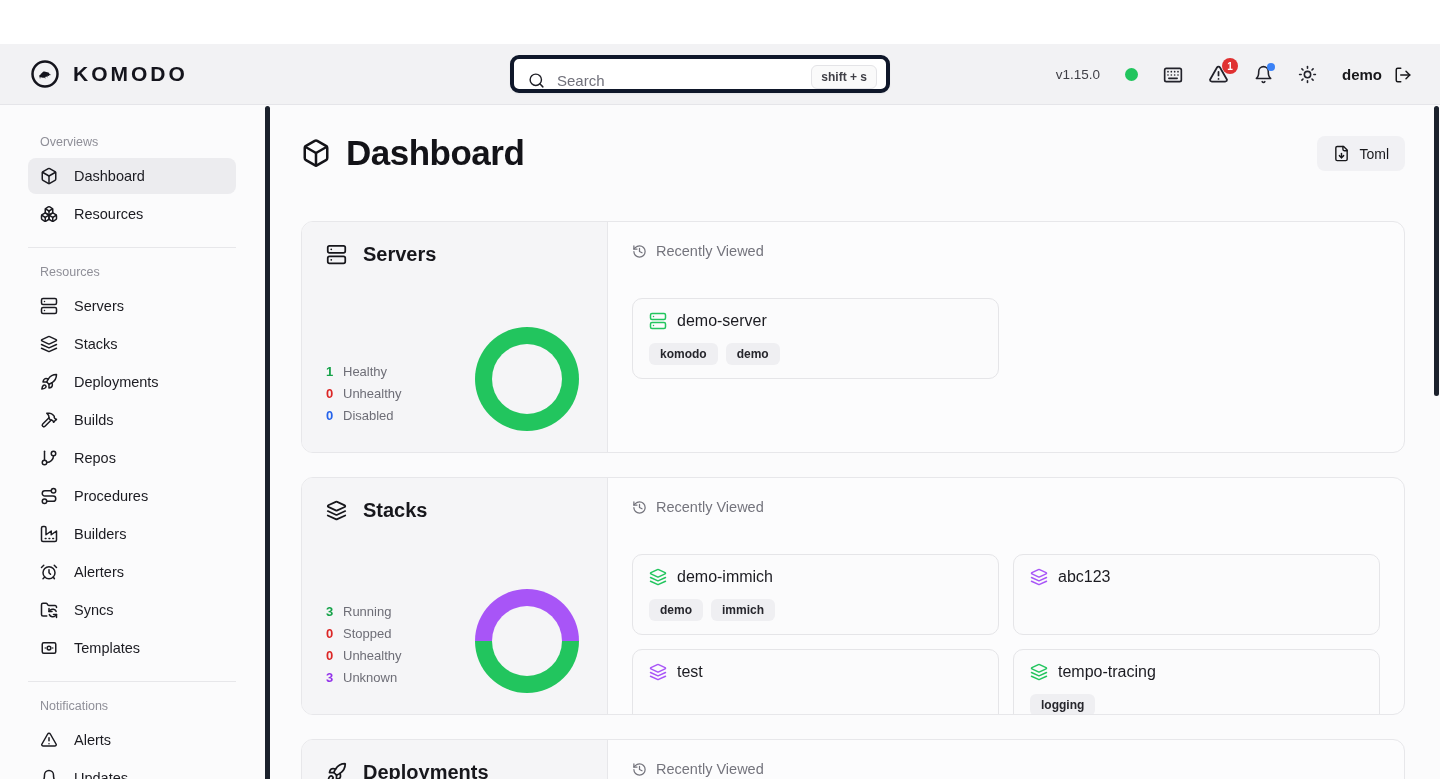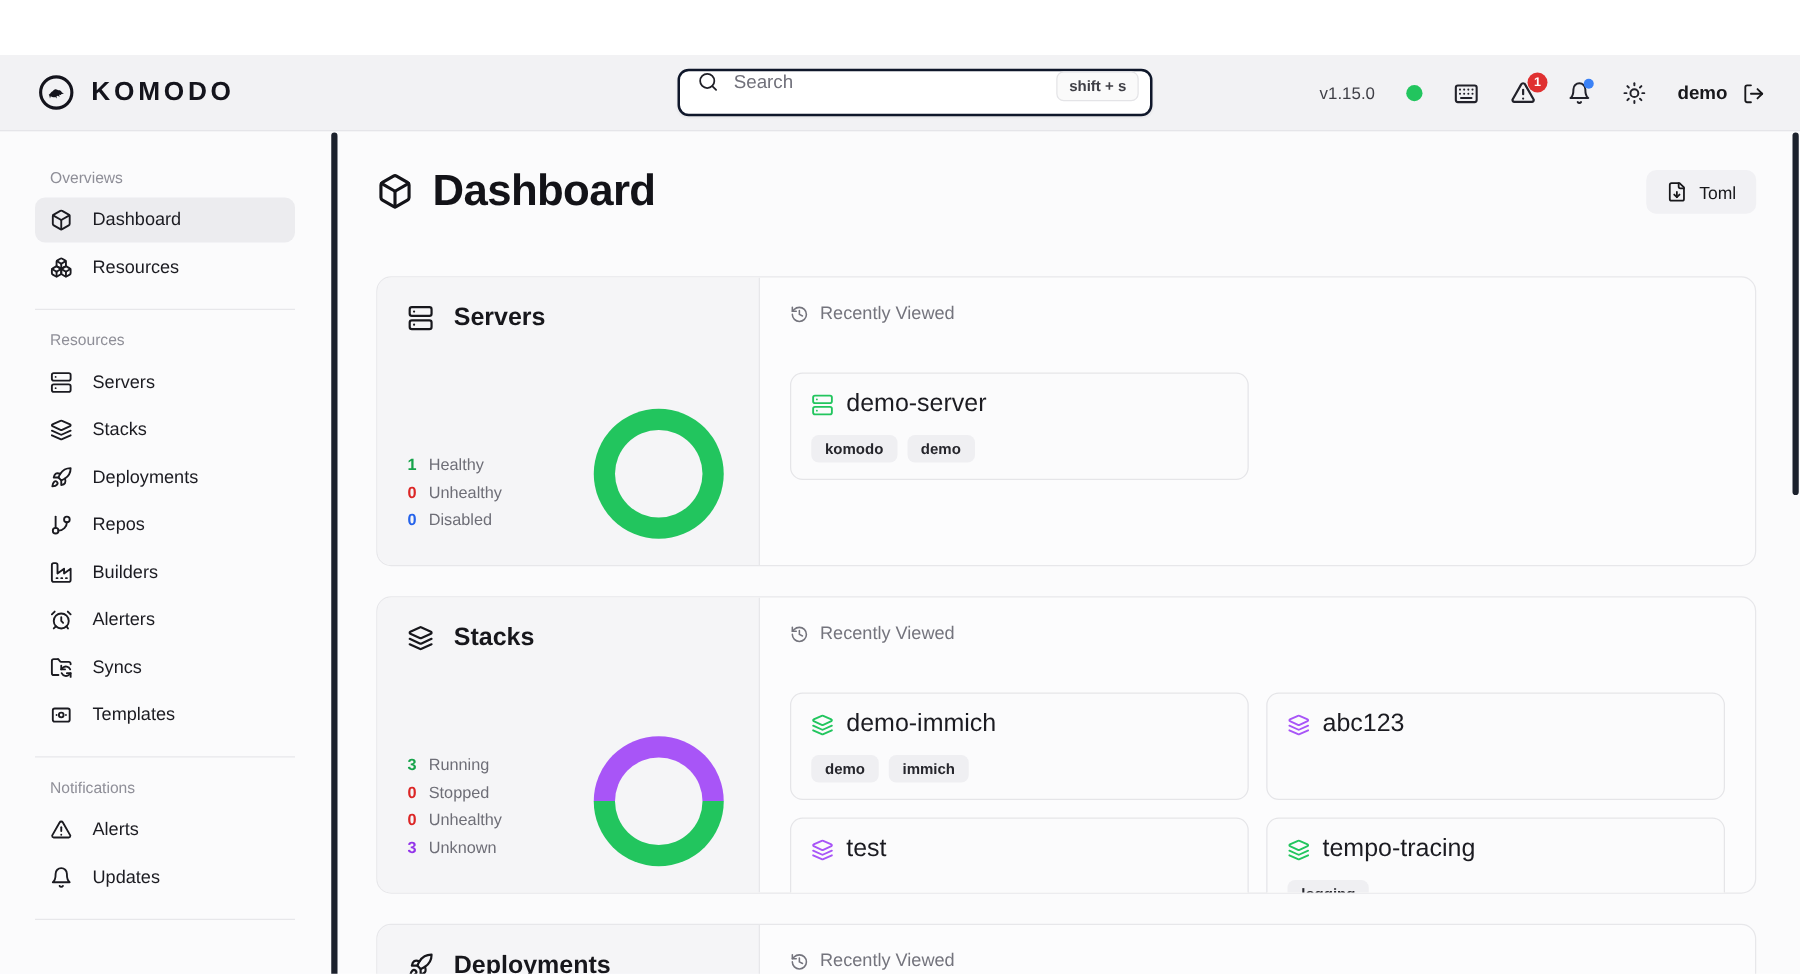--- a/index.html
+++ b/index.html
@@ -17,23 +17,23 @@
   .topbar {
     position:absolute; top:0; left:0; right:0; height:61px;
     background:#f2f2f4; border-bottom:1px solid #e5e5e9;
     display:flex; align-items:center; z-index:5;
   }
   .brand { display:flex; align-items:center; gap:13px; margin-left:30px; cursor:pointer; }
   .brand-logo { color:#14141c; }
   .brand-name { font-size:21px; font-weight:700; letter-spacing:3px; color:#14141c; }
 
   .searchbox {
-    position:absolute; left:542px; top:11px; width:380px; height:38px;
-    background:#ffffff; border:2px solid #0f172a; border-radius:9px;
-    display:flex; align-items:flex-start; padding:0 9px 0 14px;
+    position:absolute; left:510px; top:11px; width:380px; height:38px;
+    background:#ffffff; border:4px solid #0f172a; border-radius:9px;
+    display:flex; align-items:flex-end; padding:0 9px 0 14px;
     box-shadow:0 1px 2px rgba(0,0,0,.05); cursor:text;
   }
   .searchbox .s-ic { color:#1f1f26; }
   .search-input {
     flex:1; border:none; outline:none; background:transparent;
     margin-left:12px; font-size:15px; color:#18181b; font-family:inherit;
   }
   .search-input::placeholder { color:#70707a; }
   .kbd {
     border:1px solid #e4e4e7; background:#fafafa; border-radius:6px;
@@ -106,21 +106,21 @@
   .donut.split { background:conic-gradient(from 90deg, var(--c-green,#22c55e) 0 50%, var(--c-purple,#a855f7) 50% 100%); }
 
   .sec-right { flex:1; padding:21px 24px; display:flex; flex-direction:column;gap:13px; }
   .rv-head { display:flex; align-items:center; gap:9px; color:#74747d; font-size:14.5px; }
   .rv-head .rv-ic { color:#74747d; }
   .cards { margin-top:26px; display:grid; grid-template-columns:1fr 1fr; gap:14px; }
   .card {
     border:1px solid #e5e5e8; border-radius:10px; background:#fbfbfc;
     padding:13px 16px; min-height:76px; cursor:pointer;
   }
-  .card-name { display:flex; align-items:center; gap:10px; font-size:20px; font-weight:500; color:#1b1b21; }
+  .card-name { display:flex; align-items:center; gap:10px; font-size:16px; font-weight:500; color:#1b1b21; }
   .i-green { color:var(--c-green,#22c55e); }
   .i-purple { color:var(--c-purple,#a855f7); }
   .tags { display:flex; gap:8px; margin-top:13px; }
   .tag {
     background:#efeff2; border-radius:6px; padding:4px 11px;
     font-size:12px; font-weight:700; color:#26262c; cursor:pointer;
   }
 </style>
 </head>
 <body>
@@ -272,33 +272,53 @@
         <svg width="18" height="18" viewBox="0 0 24 24" fill="none" stroke="currentColor" stroke-width="2" stroke-linecap="round" stroke-linejoin="round">
           <path d="M4.5 16.5c-1.5 1.26-2 5-2 5s3.74-.5 5-2c.71-.84.7-2.13-.09-2.91a2.18 2.18 0 0 0-2.91-.09z"></path>
             <path d="m12 15-3-3a22 22 0 0 1 2-3.95A12.88 12.88 0 0 1 22 2c0 2.72-.78 7.5-6 11a22.35 22.35 0 0 1-4 2z"></path>
             <path d="M9 12H4s.55-3.03 2-4c1.62-1.08 5 0 5 0"></path>
             <path d="M12 15v5s3.03-.55 4-2c1.08-1.62 0-5 0-5"></path>
         </svg>
       </span>
       <span>Deployments</span>
     </div>
 
+    <div class="nav-item">
+      <span class="ic n-ic">
+        <svg width="18" height="18" viewBox="0 0 24 24" fill="none" stroke="currentColor" stroke-width="2" stroke-linecap="round" stroke-linejoin="round">
+          <path d="m15 12-8.373 8.373a1 1 0 1 1-3-3L12 9"></path>
+            <path d="m18 15 4-4"></path>
+            <path d="m21.5 11.5-1.914-1.914A2 2 0 0 1 19 8.172V7l-2.26-2.26a6 6 0 0 0-4.202-1.756L9 2.96l.92.82A6.18 6.18 0 0 1 12 8.4V10l2 2h1.172a2 2 0 0 1 1.414.586L18.5 14.5"></path>
+        </svg>
+      </span>
+      <span>Builds</span>
+    </div>
 
     <div class="nav-item">
       <span class="ic n-ic">
         <svg width="18" height="18" viewBox="0 0 24 24" fill="none" stroke="currentColor" stroke-width="2" stroke-linecap="round" stroke-linejoin="round">
           <line x1="6" x2="6" y1="3" y2="15"></line>
             <circle cx="18" cy="6" r="3"></circle>
             <circle cx="6" cy="18" r="3"></circle>
             <path d="M18 9a9 9 0 0 1-9 9"></path>
         </svg>
       </span>
       <span>Repos</span>
     </div>
 
+    <div class="nav-item">
+      <span class="ic n-ic">
+        <svg width="18" height="18" viewBox="0 0 24 24" fill="none" stroke="currentColor" stroke-width="2" stroke-linecap="round" stroke-linejoin="round">
+          <circle cx="6" cy="19" r="3"></circle>
+            <path d="M9 19h8.5a3.5 3.5 0 0 0 0-7h-11a3.5 3.5 0 0 1 0-7H15"></path>
+            <circle cx="18" cy="5" r="3"></circle>
+        </svg>
+      </span>
+      <span>Procedures</span>
+    </div>
 
     <div class="nav-item">
       <span class="ic n-ic">
         <svg width="18" height="18" viewBox="0 0 24 24" fill="none" stroke="currentColor" stroke-width="2" stroke-linecap="round" stroke-linejoin="round">
           <path d="M2 20a2 2 0 0 0 2 2h16a2 2 0 0 0 2-2V8l-7 5V8l-7 5V4a2 2 0 0 0-2-2H4a2 2 0 0 0-2 2Z"></path>
             <path d="M17 18h1"></path>
             <path d="M12 18h1"></path>
             <path d="M7 18h1"></path>
         </svg>
       </span>

